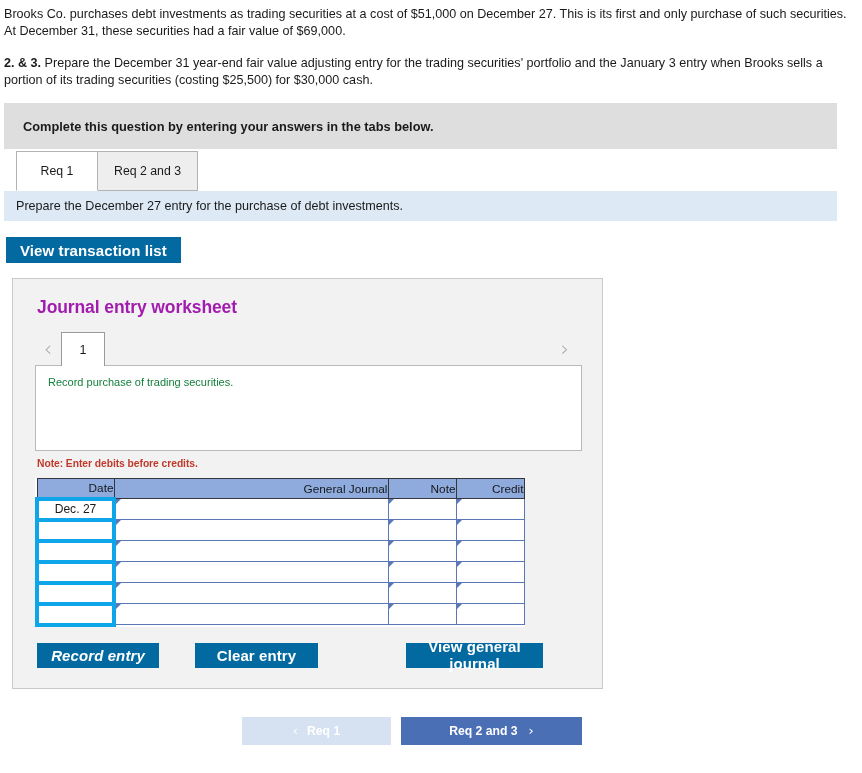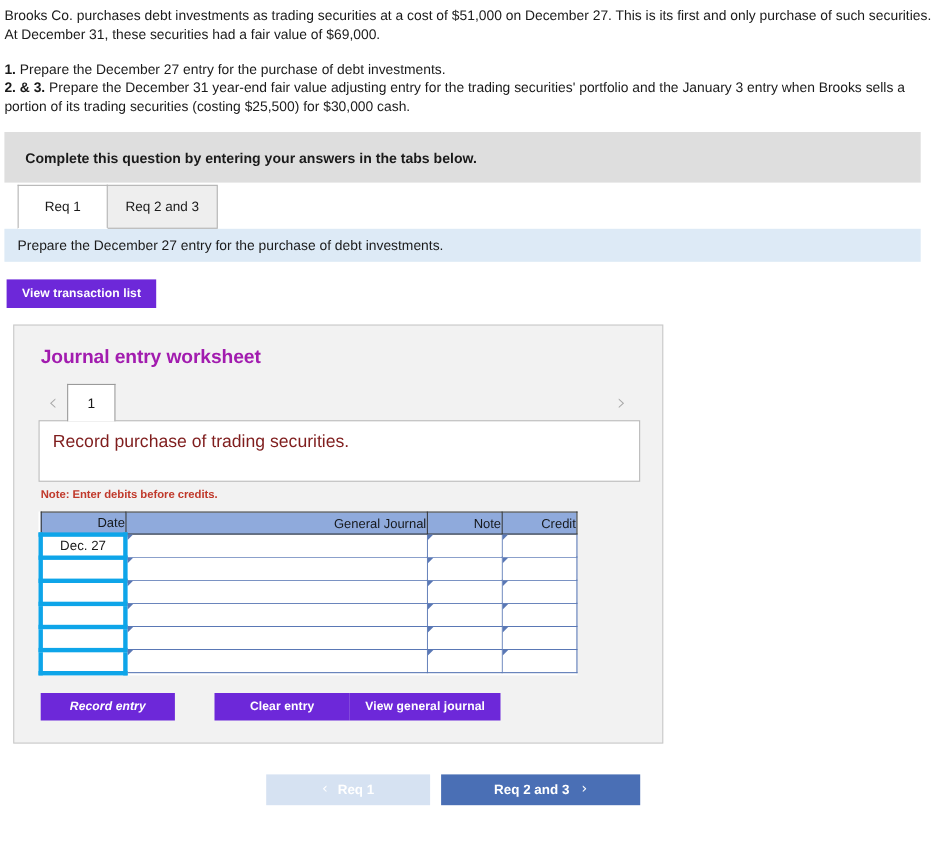--- a/index.html
+++ b/index.html
@@ -80,26 +80,26 @@
     height: 30px;
     display: flex;
     align-items: center;
     padding-left: 12px;
     font-size: 12.6px;
     color: #1a1a1a;
   }
 
   
   .btn {
-    background: #6d28d9;
+    background: #0369a1;
     border: none;
     color: #ffffff;
     font-family: "Liberation Sans", sans-serif;
     font-weight: bold;
-    font-size: 11px;
+    font-size: 15px;
     cursor: pointer;
     display: inline-flex;
     align-items: center;
     justify-content: center;
     padding: 0 14px;
     letter-spacing: 0.1px;
   }
   .btn-view-transaction {
     margin: 16px 0 0 6px;
     height: 26px;
@@ -155,25 +155,25 @@
     font-size: 12.5px;
     color: #1a1a1a;
     position: relative;
     z-index: 2;
     cursor: pointer;
   }
 
   .entry-desc {
     background: #ffffff;
     border: 1px solid #b9b9b9;
-    height: 56px;
+    height: 86px;
     margin-top: -1px;
     padding: 10px 12px;
-    font-size: 16px;
-    color: #7f1d1d;
+    font-size: 11px;
+    color: #15803d;
     position: relative;
     z-index: 1;
   }
 
   .note {
     color: #c0392b;
     font-size: 10.3px;
     font-weight: bold;
     margin: 7px 0 9px 2px;
     letter-spacing: -0.05px;
@@ -231,21 +231,21 @@
 
   
   .actions {
     display: flex;
     align-items: center;
     margin-top: 16px;
     padding-left: 2px;
   }
   .btn-record  { width: 122px; height: 25px; font-style: italic; }
   .btn-clear   { width: 123px; height: 25px; margin-left: 36px; }
-  .btn-viewgj  { width: 137px; height: 25px; }
+  .btn-viewgj  { width: 137px; height: 25px; margin-left: 88px; }
 
   
   .bottom-nav {
     display: flex;
     justify-content: center;
     margin-top: 28px;
     padding-right: 38px;
   }
   .nav-btn {
     height: 28px;
@@ -279,21 +279,20 @@
 </style>
 </head>
 <body>
 
 
 
 
 <div class="problem">
   <p>Brooks Co. purchases debt investments as trading securities at a cost of $51,000 on December 27. This is its first and only purchase of such securities. At December 31, these securities had a fair value of $69,000.</p>
   <div class="spacer"></div>
-  <p><b>1.</b><span> Prepare the December 27 entry for the purchase of debt investments.</span></p>
   <p><b>2. &amp; 3.</b><span> Prepare the December 31 year-end fair value adjusting entry for the trading securities' portfolio and the January 3 entry when Brooks sells a portion of its trading securities (costing $25,500) for $30,000 cash.</span></p>
 </div>
 
 
 <div class="banner">
   <span>Complete this question by entering your answers in the tabs below.</span>
 </div>
 
 
 <div class="tabs">

